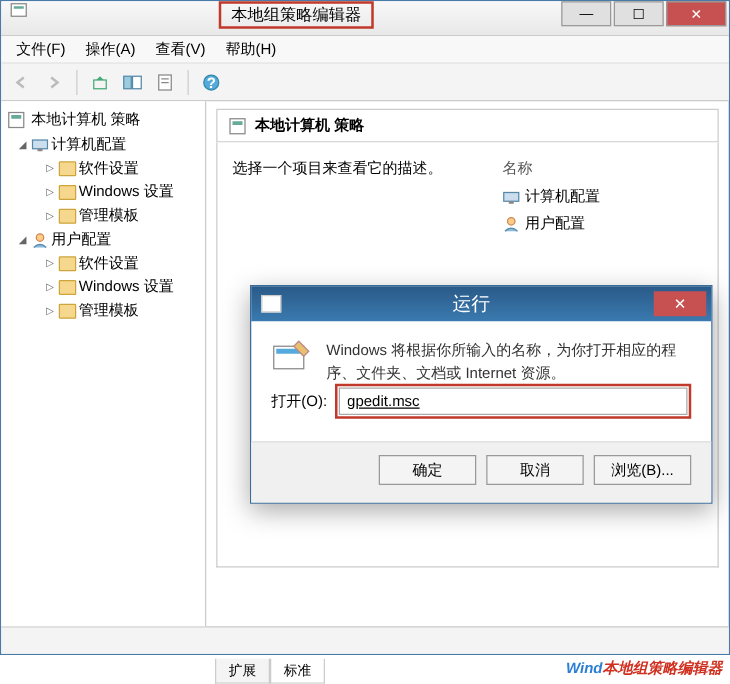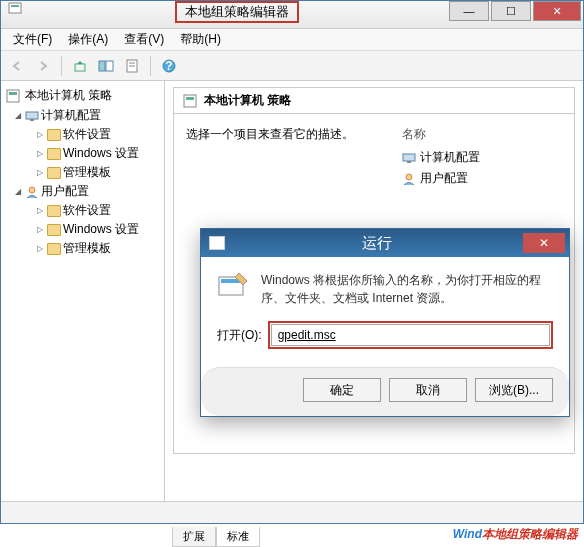--- a/index.html
+++ b/index.html
@@ -47,28 +47,28 @@
 
 .statusbar { height: 22px; border-top: 1px solid #ccc; background: #f4f4f4; }
 
 
 .run-dialog { position: absolute; left: 200px; top: 228px; width: 370px; background: #fff; border: 1px solid #3a6a98; box-shadow: 0 6px 20px rgba(0,0,0,0.35); }
 .run-titlebar { height: 28px; background: linear-gradient(#2a5a88, #3a7ab0); display: flex; align-items: center; padding: 0 4px 0 8px; color: #fff; }
 .run-titlebar .rt-icon { width: 16px; height: 14px; background: #fff; border: 1px solid #ccc; margin-right: 6px; }
 .run-title { flex: 1; text-align: center; font-size: 15px; }
 .run-close { width: 42px; height: 20px; background: #c75050; color: #fff; display: flex; align-items: center; justify-content: center; cursor: pointer; }
 .run-body { padding: 14px 16px 4px; }
-.run-row1 { display: flex; gap: 10px; margin-bottom: 14px; }
+.run-row1 { display: flex; gap: 10px; }
 .run-bigicon { width: 34px; height: 30px; flex-shrink: 0; }
 .run-desc { line-height: 1.5; color: #333; }
 .run-row2 { display: flex; align-items: center; gap: 6px; margin-bottom: 14px; }
 .run-label { white-space: nowrap; }
 .run-input-wrap { flex: 1; border: 2px solid #c0392b; padding: 1px; }
 .run-input { width: 100%; height: 22px; border: 1px solid #aaa; padding: 0 6px; font-size: 12px; text-decoration: underline; }
-.run-buttons { display: flex; justify-content: flex-end; gap: 8px; padding: 10px 16px 14px; background: #f0f0f0; border-top: 1px solid #ddd; border-radius: 19px; }
+.run-buttons { display: flex; justify-content: flex-end; gap: 8px; padding: 10px 16px 14px; background: #f0f0f0; border-top: 1px solid #ddd; }
 .dlg-btn { min-width: 78px; height: 24px; border: 1px solid #999; background: #f4f4f4; cursor: pointer; font-size: 12px; }
 
 .watermark { position: absolute; bottom: 4px; right: 6px; font-size: 16px; font-weight: bold; font-style: italic; }
 .watermark .w1 { color: #2a7fd4; }
 .watermark .w2 { color: #d03020; }
 
 svg { display: block; }
 </style>
 </head>
 <body>

